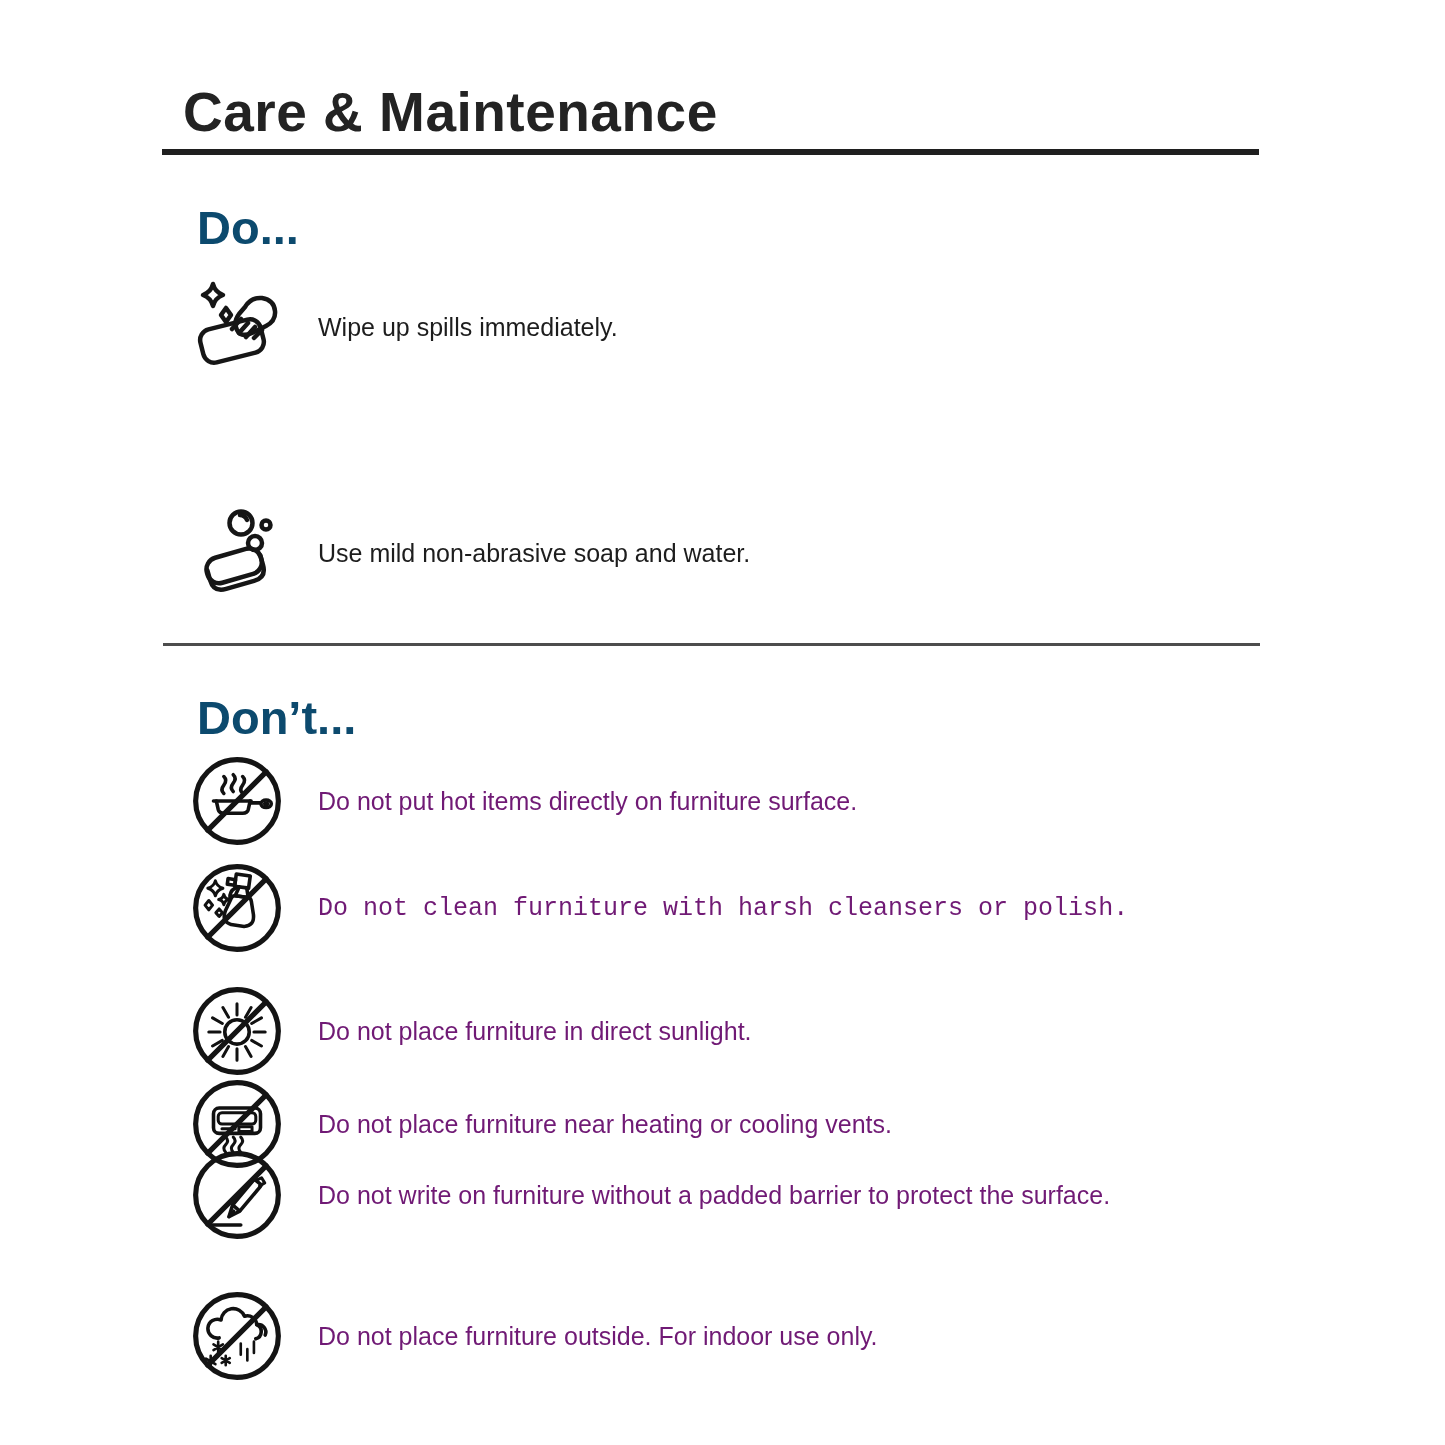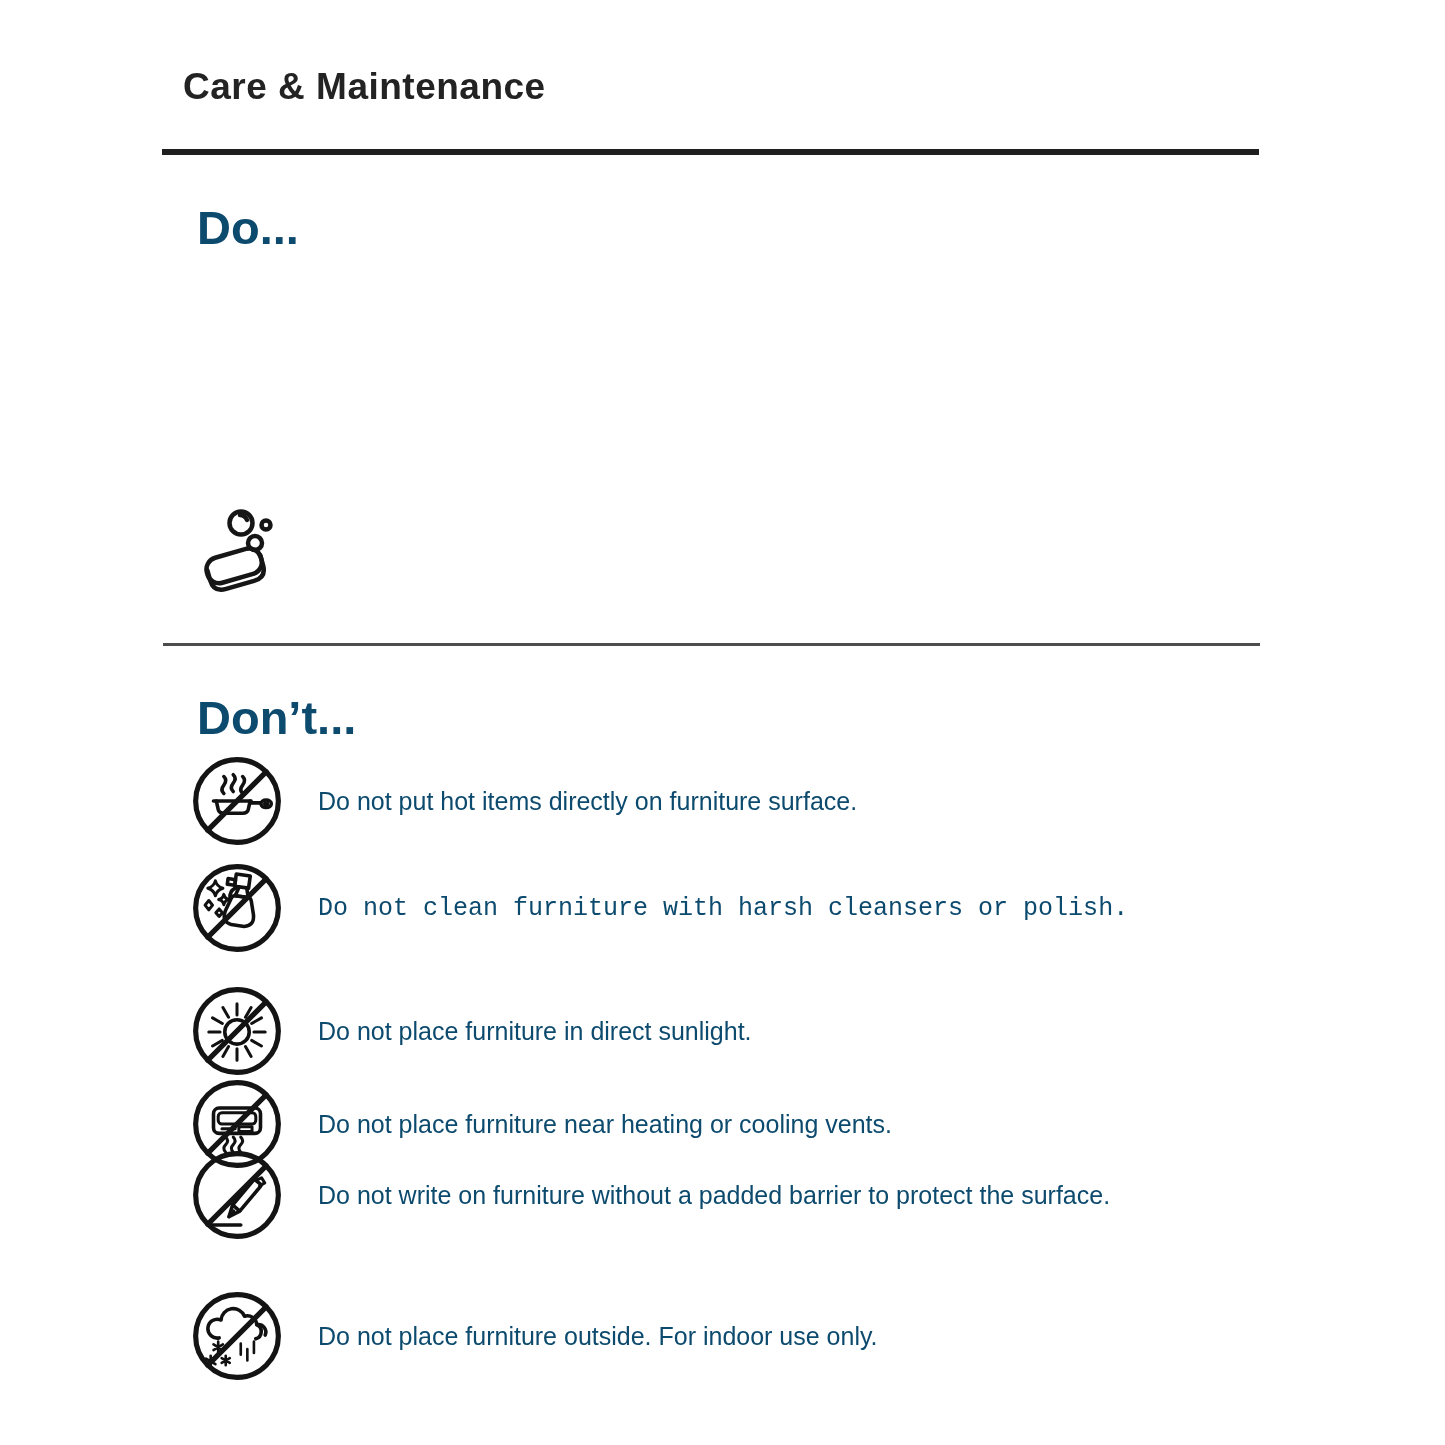--- a/index.html
+++ b/index.html
@@ -1,33 +1,33 @@
 <!DOCTYPE html>
 <html><head>
 <meta charset="utf-8">
 <style>
   html,body { margin:0; padding:0; background:#ffffff; }
   body { font-family:"Liberation Sans", sans-serif; color:#1d1d1d; }
   .page { position:relative; width:1445px; height:1445px; background:#ffffff; overflow:hidden; }
 
-  .title { position:absolute; left:183px; top:66px; font-size:37px; font-weight:bold; color:#232323; letter-spacing:0.5px; white-space:nowrap; }
+  .title { position:absolute; left:183px; top:80px; font-size:55px; font-weight:bold; color:#232323; letter-spacing:0.5px; white-space:nowrap; }
   .rule-thick { position:absolute; left:162px; top:149px; width:1097px; height:6px; background:#1f1f1f; }
   .rule-thin  { position:absolute; left:163px; top:643px; width:1097px; height:3px; background:#4d4d4d; }
 
   .section-heading { position:absolute; left:197px; font-size:47px; font-weight:bold; color:#0c4a6e; white-space:nowrap;margin-top:12px; }
   #do-heading   { top:188px; }
   #dont-heading { top:678px; }
 
   .row { position:absolute; display:flex; align-items:center; }
   .do-row   { left:188px; height:100px; }
   .dont-row { left:190px; height:94px; }
   .do-row .icon   { width:100px; height:100px; flex:0 0 auto; }
   .dont-row .icon { width:94px;  height:94px;  flex:0 0 auto; }
   .do-row .item-text   { margin-left:30px; font-size:25px; color:#1d1d1d; white-space:nowrap; }
-  .dont-row .item-text { margin-left:34px; font-size:25px; color:#0c4a6e; white-space:nowrap; }
+  .dont-row .item-text { margin-left:34px; font-size:25px; color:#701a75; white-space:nowrap; }
 
   #do-row-0 { top:277px; } #do-row-1 { top:387px; } #do-row-2 { top:503px; }
   #dont-row-0 { top:754px; } #dont-row-1 { top:861px;font-family:Liberation Mono, monospace; } #dont-row-2 { top:984px; }
   #dont-row-3 { top:1077px; } #dont-row-4 { top:1148px; } #dont-row-5 { top:1289px; }
 
   svg { display:block; }
   .st  { fill:none; stroke:#161616; stroke-width:4.5; stroke-linecap:round; stroke-linejoin:round; }
   .pt  { fill:none; stroke:#111111; stroke-width:3.8; stroke-linecap:round; stroke-linejoin:round; }
   .ptt { fill:none; stroke:#111111; stroke-width:3.2; stroke-linecap:round; stroke-linejoin:round; }
   .ban { fill:none; stroke:#141414; stroke-width:5.5; stroke-linecap:round; }
@@ -36,35 +36,48 @@
 </head>
 <body>
 
 <div class="page">
 
   <div class="title">Care &amp; Maintenance</div>
   <div class="rule-thick"></div>
 
   <div class="section-heading" id="do-heading">Do...</div>
 
+  <div class="row do-row" id="do-row-0">
+    <span class="icon">
+      <svg viewBox="0 0 100 100" width="100" height="100">
+        <path class="st" d="M25,7 Q27,15 35,18 Q27,21 25,29 Q23,21 15,18 Q23,15 25,7 Z"></path>
+        <path class="st" d="M38,31 L43,38 L38,45 L33,38 Z"></path>
+        <rect class="st" x="13" y="47" width="62" height="34" rx="11" transform="rotate(-14 44 64)"></rect>
+        <path class="st" d="M57,30 Q63,20 74,21 Q86,23 87,34 Q88,44 78,49 L64,56 Q53,61 49,53 Q45,45 51,37 Z"></path>
+        <path class="st" d="M53,42 L44,52 M60,46 L51,56 M67,50 L58,60 M74,53 L66,61"></path>
+      </svg>
+    </span>
+    <span class="item-text">Wipe up spills immediately.</span>
+  </div>
 
 
   <div class="row do-row" id="do-row-2">
     <span class="icon">
       <svg viewBox="0 0 100 100" width="100" height="100">
         <circle class="st" cx="53" cy="20" r="11.5"></circle>
         <path class="st" d="M52,12 a8,8 0 0 1 7,5"></path>
         <circle class="st" cx="78" cy="22" r="4.5"></circle>
         <circle class="st" cx="67" cy="40" r="7"></circle>
         <g transform="rotate(-16 46 66)">
           <rect class="st" x="19" y="50" width="56" height="26" rx="12"></rect>
           <path class="st" d="M20,60 v10 q0,13 13,13 h29 q13,0 13,-13 v-10"></path>
         </g>
       </svg>
     </span>
+    <span class="item-text">Use mild non-abrasive soap and water.</span>
   </div>
 
   <div class="rule-thin"></div>
 
   <div class="section-heading" id="dont-heading">Don’t...</div>
 
   <div class="row dont-row" id="dont-row-0">
     <span class="icon">
       <svg viewBox="0 0 100 100" width="94" height="94">
         <path class="pt" d="M36,24 q4,4 0,9 q-4,5 0,9 M46,22 q4,4 0,9 q-4,5 0,9 M56,24 q4,4 0,9 q-4,5 0,9"></path>

